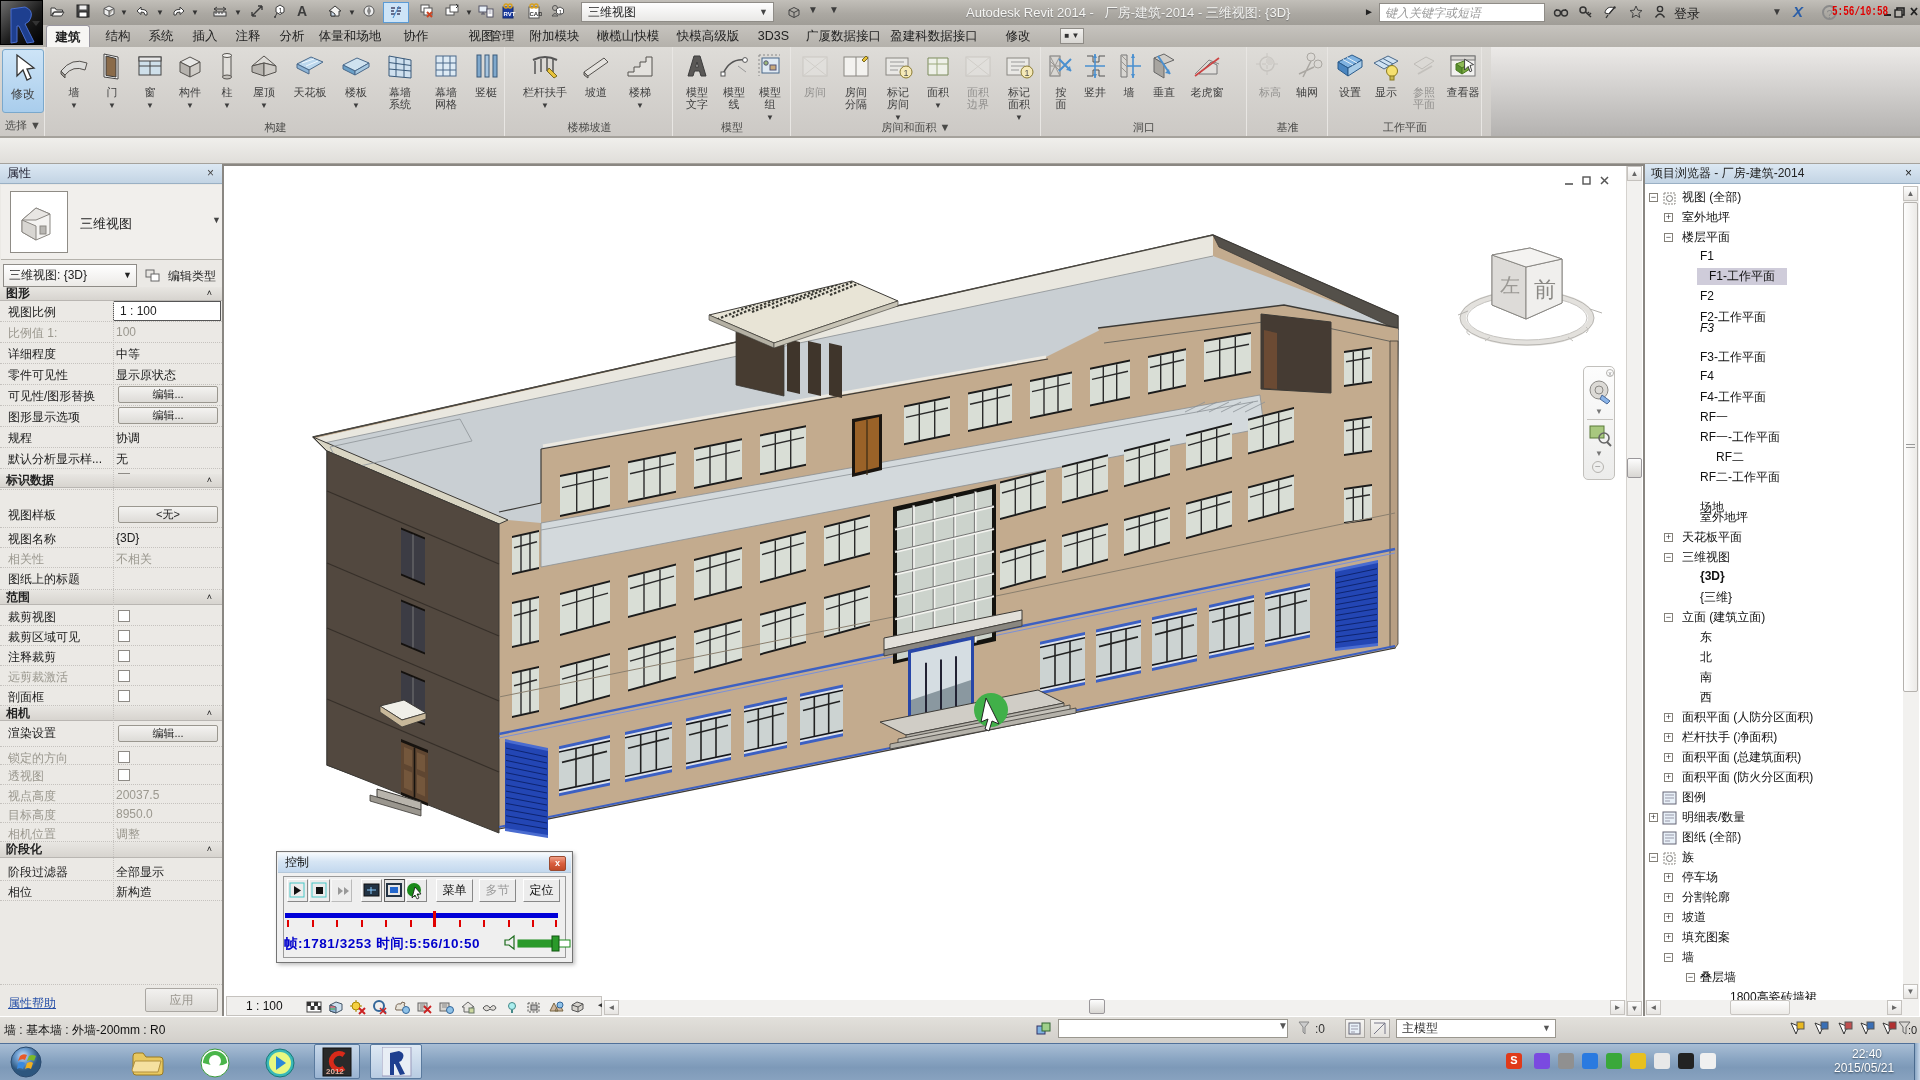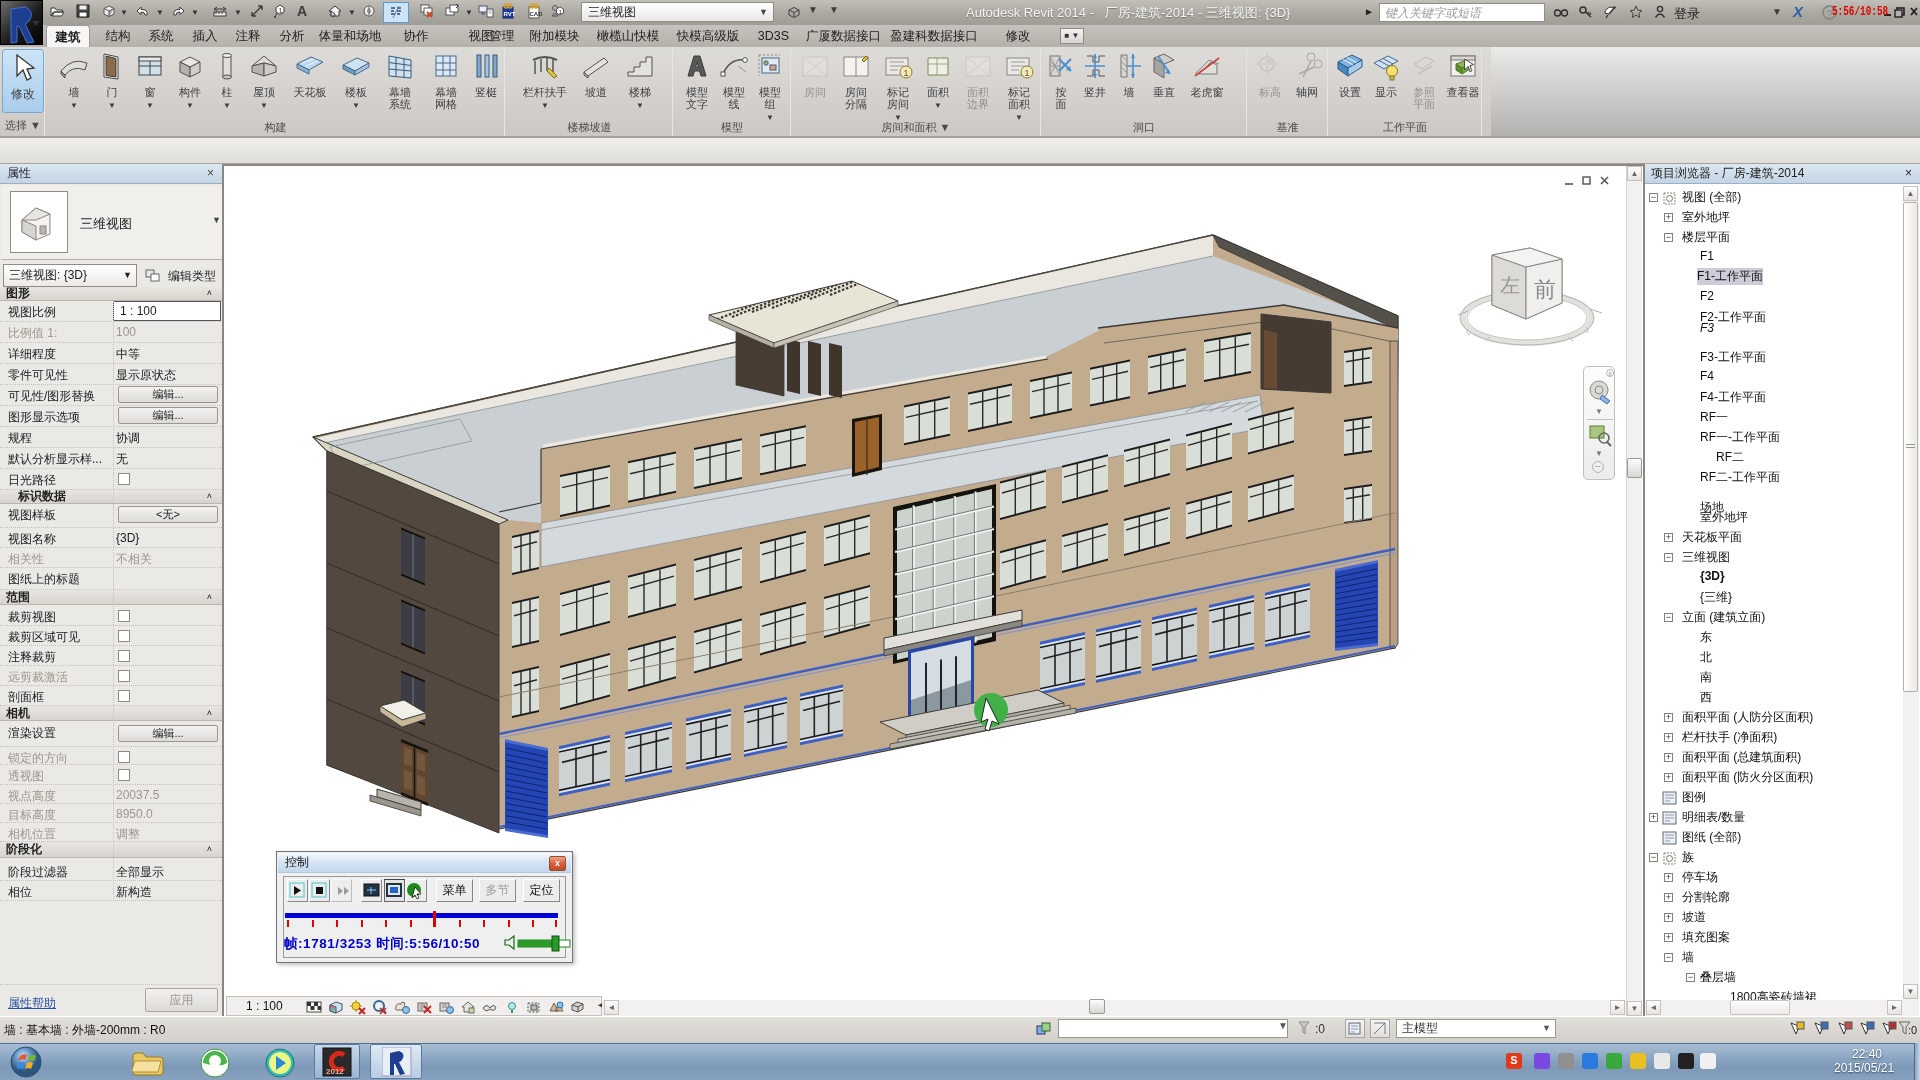--- a/index.html
+++ b/index.html
@@ -518,21 +518,21 @@
 <span class="pval ">协调</span>
 </div>
 <div class="prow" style="top:448px;height:21px">
 <span class="plbl " style="max-width:105px">默认分析显示样...</span>
 <span class="pval ">无</span>
 </div>
 <div class="prow" style="top:469px;height:21px">
 <span class="plbl " style="max-width:105px">日光路径</span>
 <span class="cb"></span>
 </div>
-<div class="phdr" style="top:490px;height:14px;line-height:13px;padding-left:18px">标识数据<span style="float:right;margin-right:10px;font-weight:normal;font-size:9px">˄</span></div>
+<div class="phdr" style="top:474px;height:14px;line-height:13px;padding-left:6px">标识数据<span style="float:right;margin-right:10px;font-weight:normal;font-size:9px">˄</span></div>
 <div class="prow" style="top:504px;height:24px">
 <span class="plbl " style="max-width:105px">视图样板</span>
 <span class="pbtn" style="top:2px">&lt;无&gt;</span>
 </div>
 <div class="prow" style="top:528px;height:20px">
 <span class="plbl " style="max-width:105px">视图名称</span>
 <span class="pval ">{3D}</span>
 </div>
 <div class="prow" style="top:548px;height:20px">
 <span class="plbl gray" style="max-width:105px">相关性</span>
@@ -1169,21 +1169,21 @@
 <span class="abs" style="left:1682px;top:1px">室外地坪</span>
 </div>
 <div class="trow" style="left:0px;top:228px;">
 <span class="tbox" style="left:1664px">−</span>
 <span class="abs" style="left:1682px;top:1px">楼层平面</span>
 </div>
 <div class="trow" style="left:0px;top:248px;">
 <span class="abs" style="left:1700px;top:1px">F1</span>
 </div>
 <div class="trow" style="left:0px;top:268px;">
-<span class="abs" style="left:1697px;top:0px;height:17px;background:#cfccda;padding:0 0;line-height:17px">F1-工作平面</span>
+<span class="abs" style="left:1697px;top:0px;height:17px;background:#cfccda;padding:0 12px;line-height:17px">F1-工作平面</span>
 </div>
 <div class="trow" style="left:0px;top:288px;">
 <span class="abs" style="left:1700px;top:1px">F2</span>
 </div>
 <div class="trow" style="left:0px;top:308px;">
 <span class="abs" style="left:1700px;top:1px">F2-工作平面</span>
 </div>
 <div class="trow" style="left:0px;top:320px;font-style:italic;">
 <span class="abs" style="left:1700px;top:1px">F3</span>
 </div>

